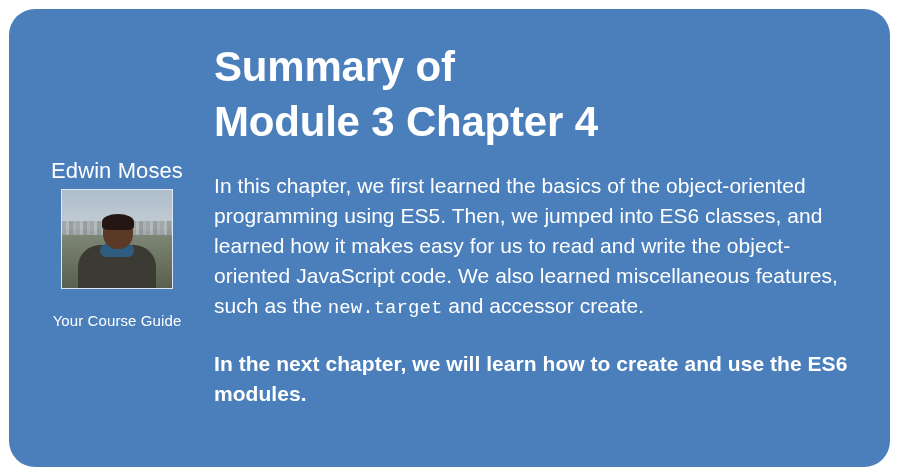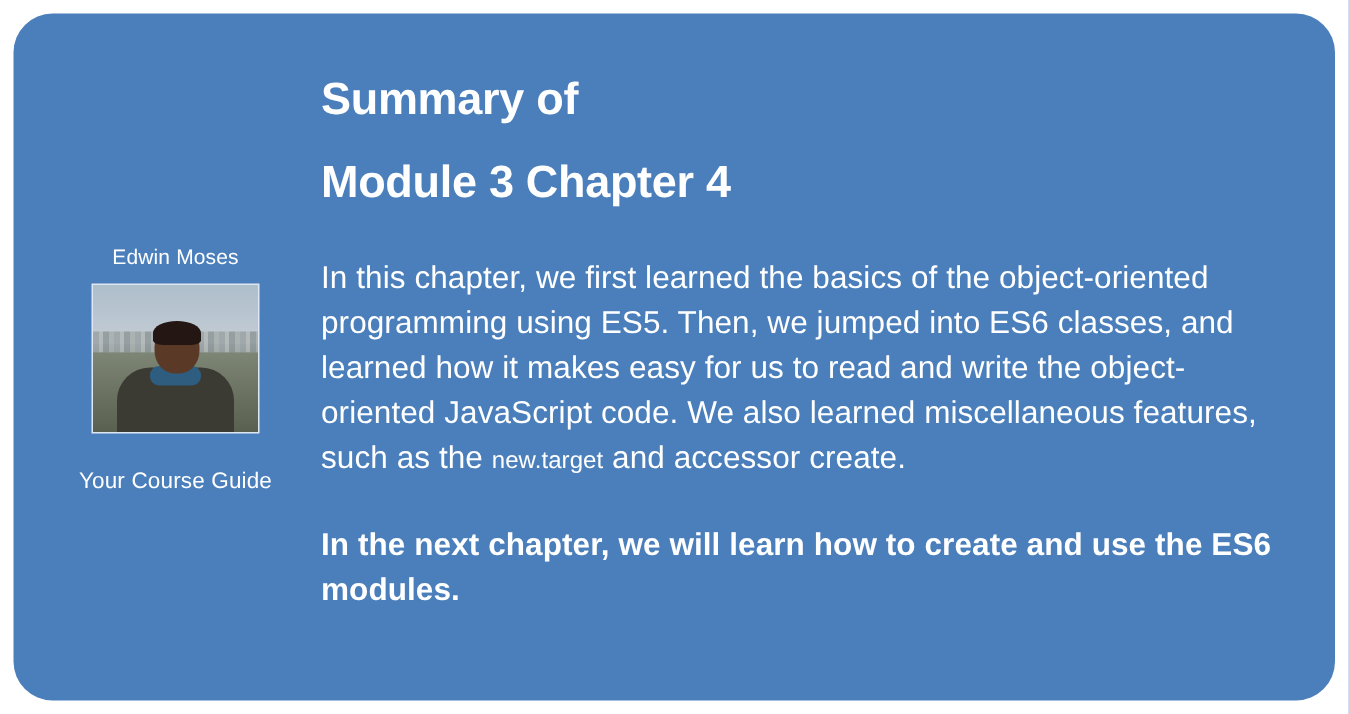--- a/index.html
+++ b/index.html
@@ -26,21 +26,21 @@
   }
   .presenter {
     position: absolute;
     left: 28px;
     top: 152px;
     width: 160px;
     text-align: center;
     color: #ffffff;
   }
   .presenter-name {
-    font-size: 14px;
+    font-size: 22px;
     line-height: 20px;
     margin-bottom: 8px;
     letter-spacing: 0.1px;
     text-align: center;
   }
   .presenter-photo {
     width: 112px;
     height: 100px;
     margin: 0 auto;
     border: 1px solid #dfe8f2;
@@ -116,21 +116,21 @@
     letter-spacing: 0.1px;
   }
   .content {
     position: absolute;
     left: 205px;
     top: 30px;
     right: 28px;
   }
   .title {
     color: #ffffff;
-    font-size: 30px;
+    font-size: 42px;
     font-weight: bold;
     line-height: 55px;
     letter-spacing: -0.2px;
     margin: 0 0 22px 0;
   }
   .title .line {
     display: block;
   }
   .body-text {
     color: #ffffff;
@@ -139,22 +139,22 @@
     letter-spacing: 0.05px;
   }
   .body-text p {
     margin: 0 0 26px 0;
   }
   .body-text p:last-child {
     margin-bottom: 0;
     font-weight: bold;
   }
   .code {
-    font-family: Liberation Sans, sans-serif;
-    font-size: 16px;
+    font-family: Liberation Mono, monospace;
+    font-size: 19px;
   }
 </style>
 </head>
 <body>
 
 <div class="slide">
 
   <div class="presenter">
     <div class="presenter-name">Edwin Moses</div>
     <div class="presenter-photo">

